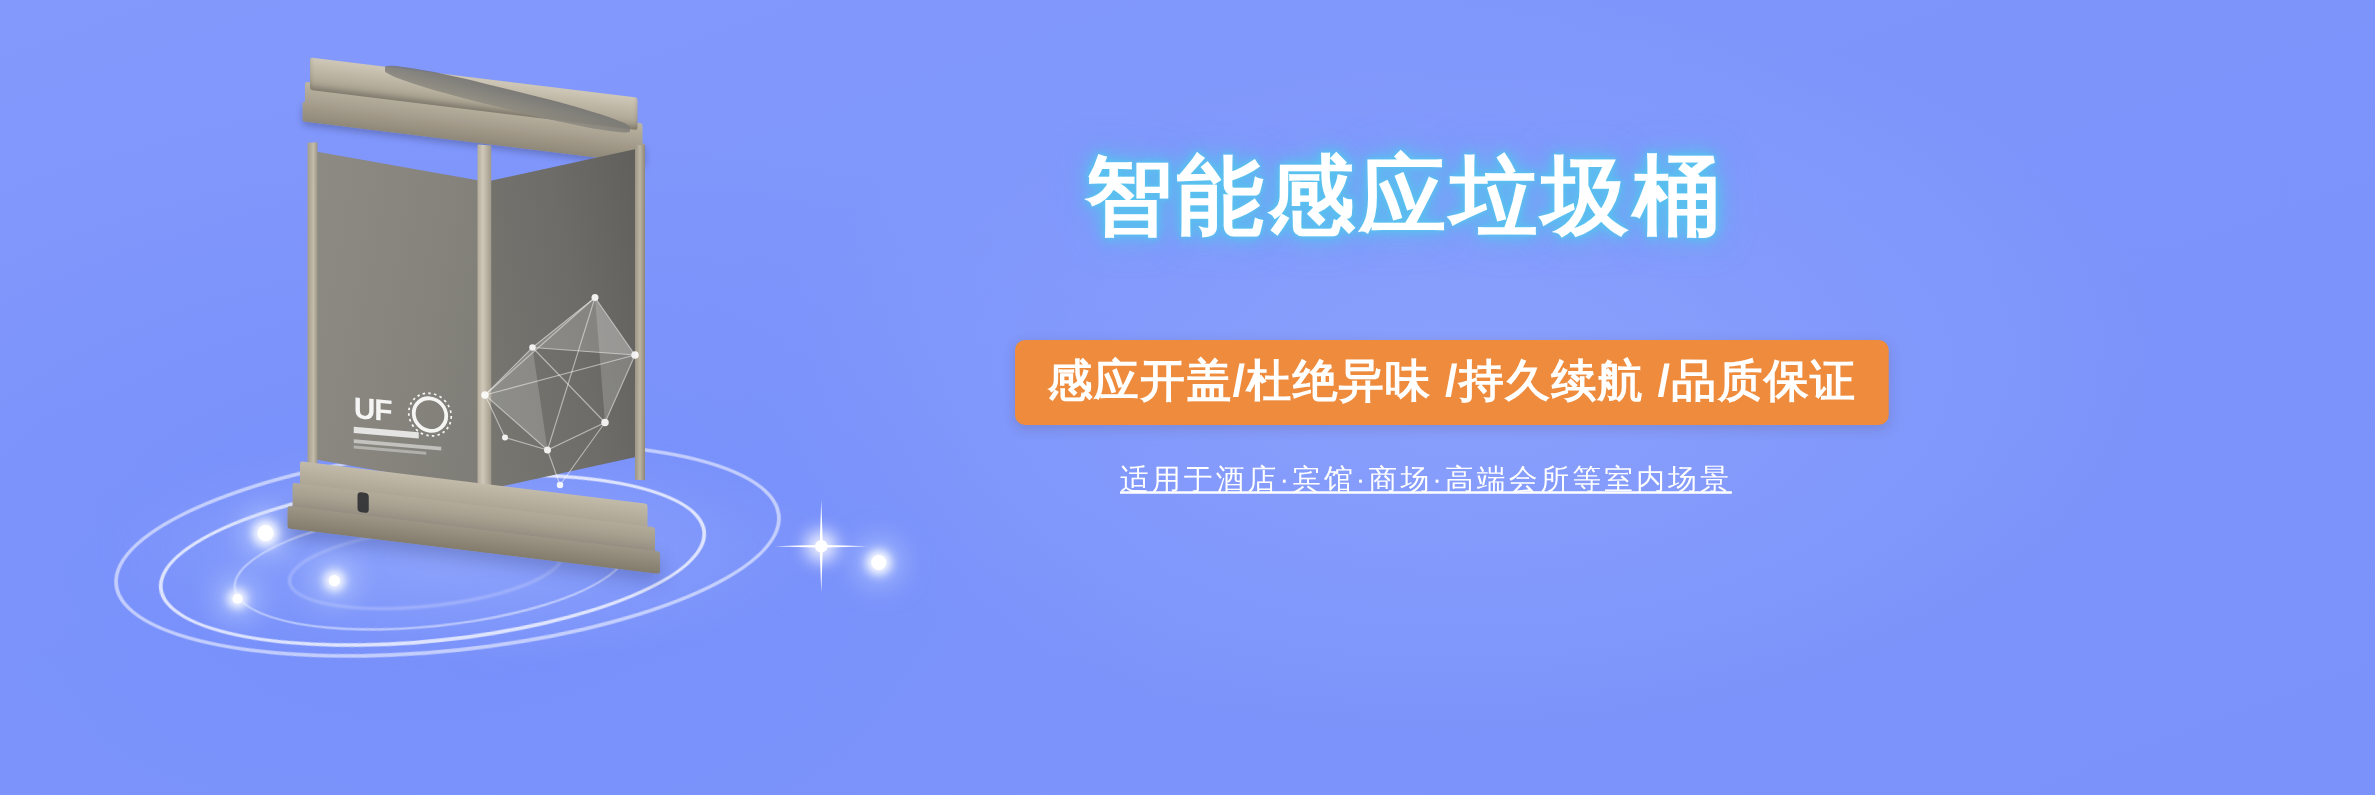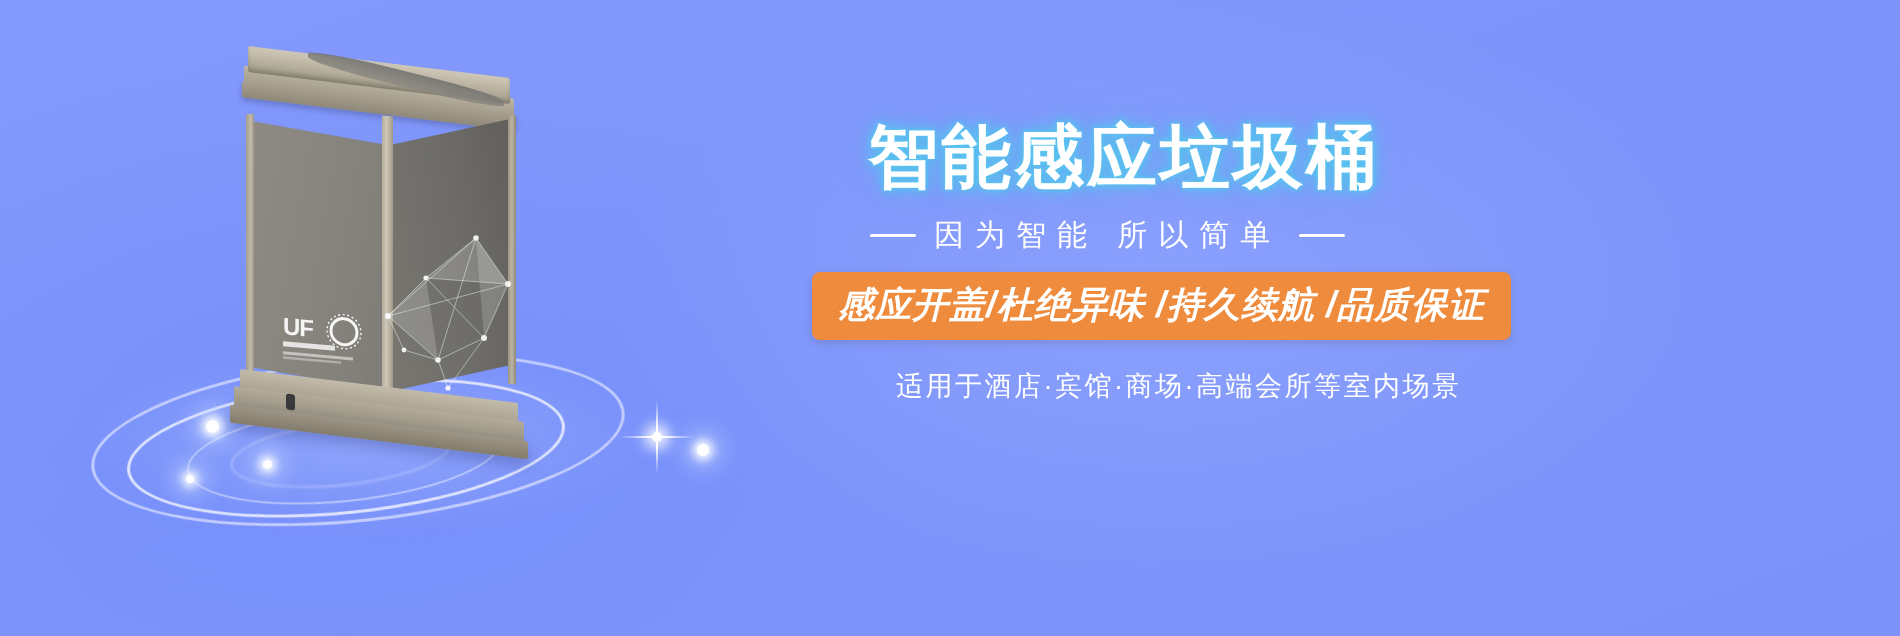--- a/index.html
+++ b/index.html
@@ -315,38 +315,38 @@
 
   .feature-bar {
     position: absolute;
     left: -48px;
     top: 272px;
     background: #ee8b3d;
     border-radius: 8px;
     padding: 13px 26px 15px 26px;
     white-space: nowrap;
     box-shadow: 0 3px 10px rgba(60,40,10,0.15);
-    font-style: italic;
   }
   .feature-text {
     font-size: 36px;
     font-weight: bold;
     color: #ffffff;
     letter-spacing: 1px;
     line-height: 1.1;
   }
 
   .scene-line {
     position: absolute;
     left: 36px;
     top: 368px;
-    font-size: 27px;
+    font-size: 23px;
     color: #ffffff;
     letter-spacing: 2.5px;
     white-space: nowrap;
+    text-decoration: underline;
   }
 </style>
 </head>
 <body>
 
 <div class="banner">
 
   <div class="product-scene">
 
     <div class="ripples">
@@ -420,25 +420,20 @@
       <div class="plinth-b"></div>
       <div class="sensor"></div>
       <div class="plinth-c"></div>
     </div>
   </div>
 
   <div class="text-block">
 
     <div class="headline">智能感应垃圾桶</div>
 
-    <div class="subline">
-      <span class="dash"></span>
-      <span class="subline-text">因为智能  所以简单</span>
-      <span class="dash"></span>
-    </div>
 
     <div class="feature-bar">
       <div class="feature-text">感应开盖/杜绝异味 /持久续航 /品质保证</div>
     </div>
 
     <div class="scene-line">适用于酒店·宾馆·商场·高端会所等室内场景</div>
   </div>
 
 </div>
 

